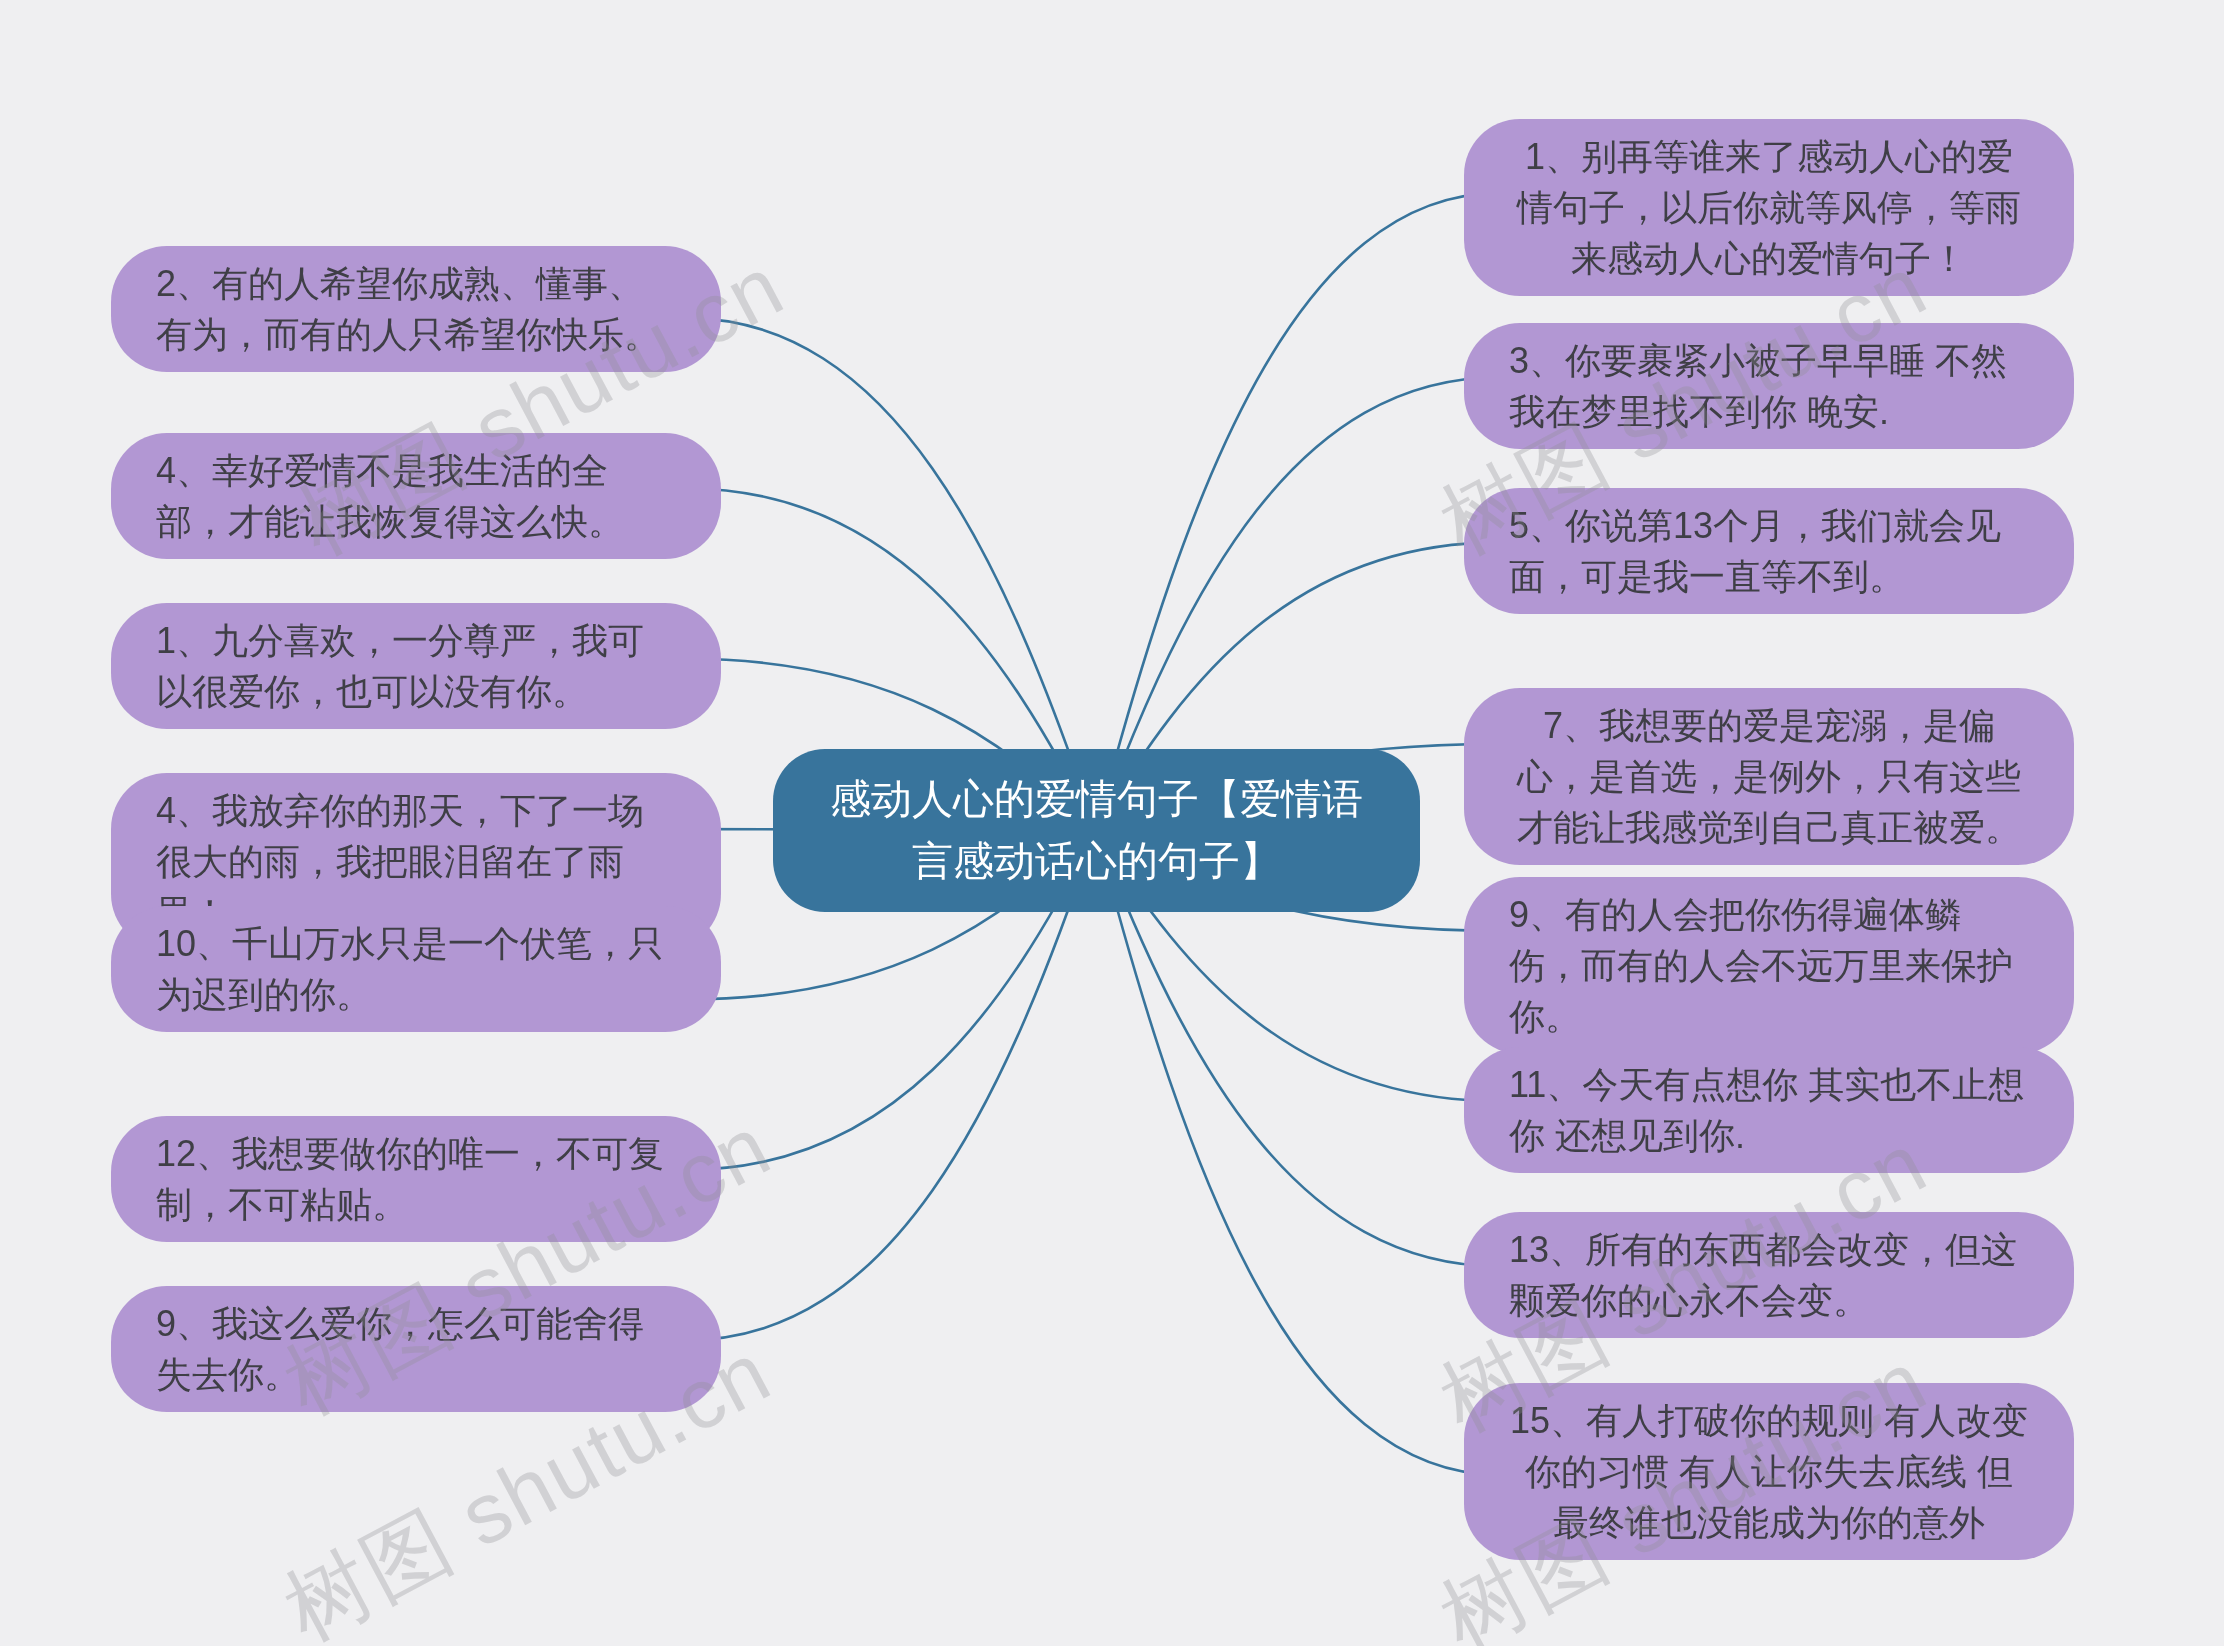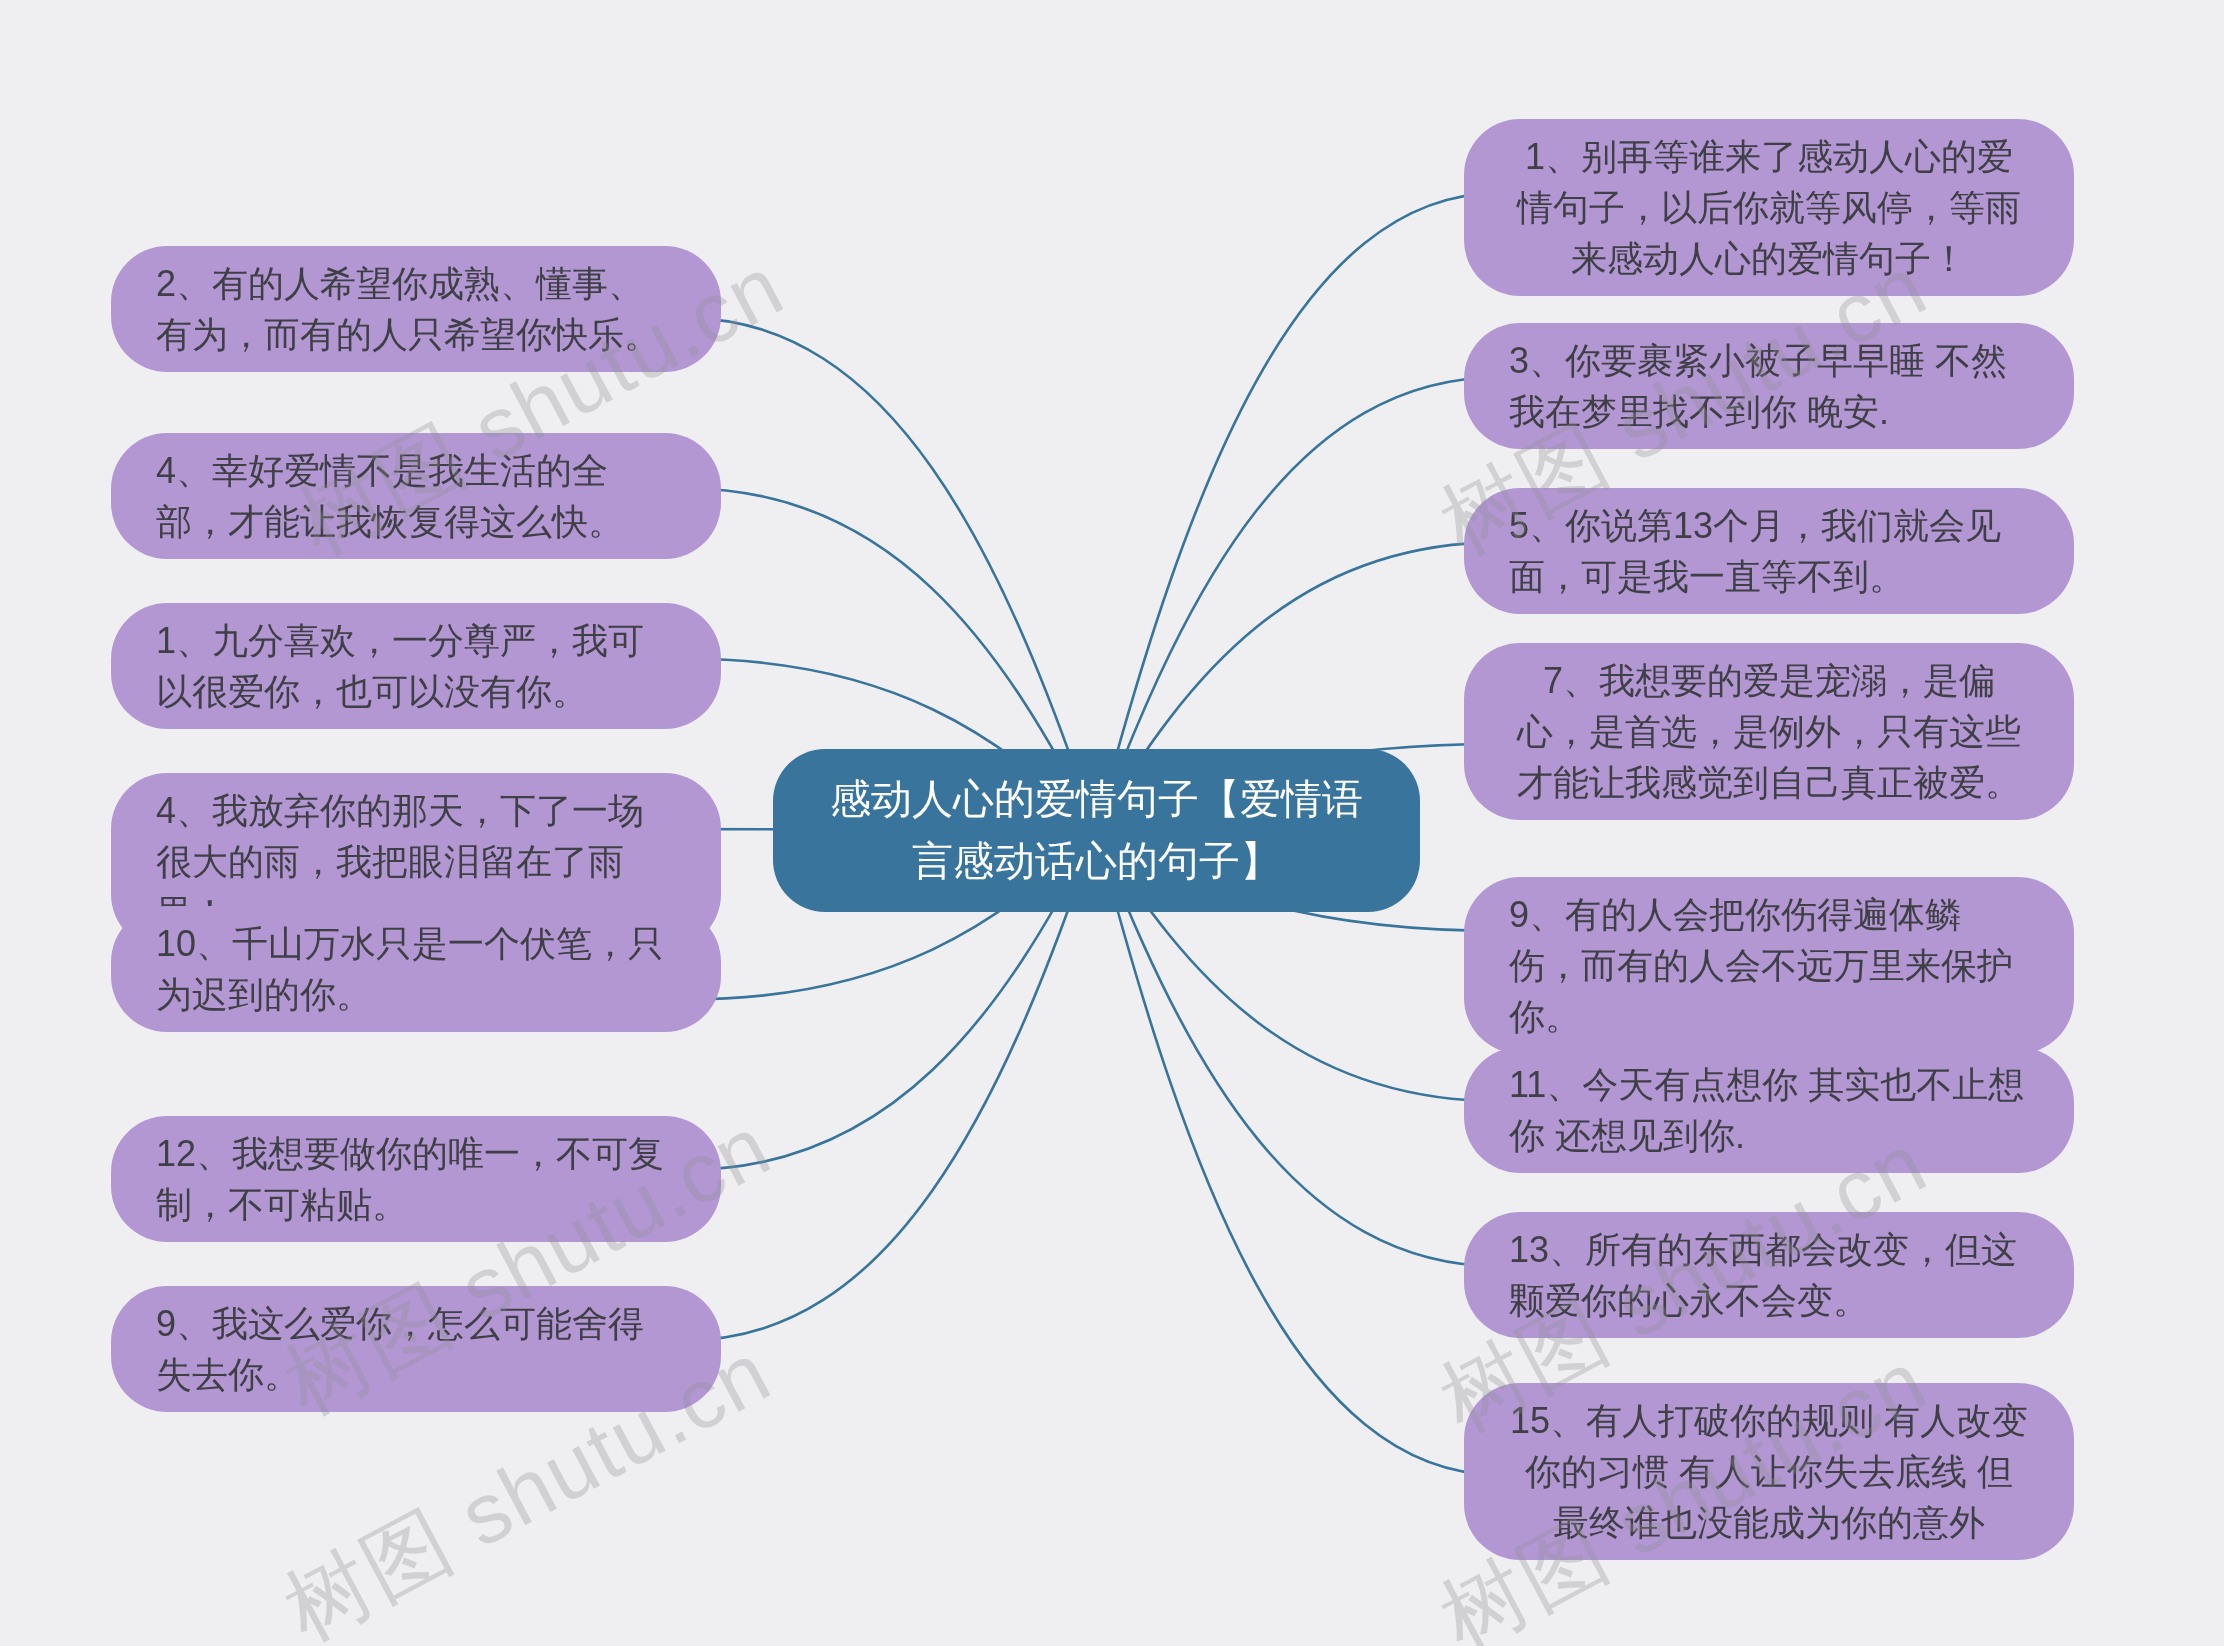--- a/index.html
+++ b/index.html
@@ -103,21 +103,21 @@
   <div class="bubble pos-l" style="top:433px">4、幸好爱情不是我生活的全部，才能让我恢复得这么快。</div>
   <div class="bubble pos-l" style="top:603px">1、九分喜欢，一分尊严，我可以很爱你，也可以没有你。</div>
   <div class="bubble pos-l" style="top:773px">4、我放弃你的那天，下了一场很大的雨，我把眼泪留在了雨里！</div>
   <div class="bubble pos-l" style="top:906px">10、千山万水只是一个伏笔，只为迟到的你。</div>
   <div class="bubble pos-l" style="top:1116px">12、我想要做你的唯一，不可复制，不可粘贴。</div>
   <div class="bubble pos-l" style="top:1286px">9、我这么爱你，怎么可能舍得失去你。</div>
 
   <div class="bubble pos-r centered" style="top:119px">1、别再等谁来了感动人心的爱情句子，以后你就等风停，等雨来感动人心的爱情句子！</div>
   <div class="bubble pos-r" style="top:323px">3、你要裹紧小被子早早睡 不然我在梦里找不到你 晚安.</div>
   <div class="bubble pos-r" style="top:488px">5、你说第13个月，我们就会见面，可是我一直等不到。</div>
-  <div class="bubble pos-r centered" style="top:643px">7、我想要的爱是宠溺，是偏心，是首选，是例外，只有这些才能让我感觉到自己真正被爱。</div>
+  <div class="bubble pos-r centered" style="top:688px">7、我想要的爱是宠溺，是偏心，是首选，是例外，只有这些才能让我感觉到自己真正被爱。</div>
   <div class="bubble pos-r" style="top:877px">9、有的人会把你伤得遍体鳞伤，而有的人会不远万里来保护你。</div>
   <div class="bubble pos-r" style="top:1047px">11、今天有点想你 其实也不止想你 还想见到你.</div>
   <div class="bubble pos-r" style="top:1212px">13、所有的东西都会改变，但这颗爱你的心永不会变。</div>
   <div class="bubble pos-r centered" style="top:1383px">15、有人打破你的规则 有人改变你的习惯 有人让你失去底线 但最终谁也没能成为你的意外</div>
 
   <div class="center-node">感动人心的爱情句子【爱情语言感动话心的句子】</div>
 
   <div class="watermark" style="left:274px;  top:348px">树图 shutu.cn</div>
   <div class="watermark" style="left:1417px; top:348px">树图 shutu.cn</div>
   <div class="watermark" style="left:261px;  top:1208px">树图 shutu.cn</div>

